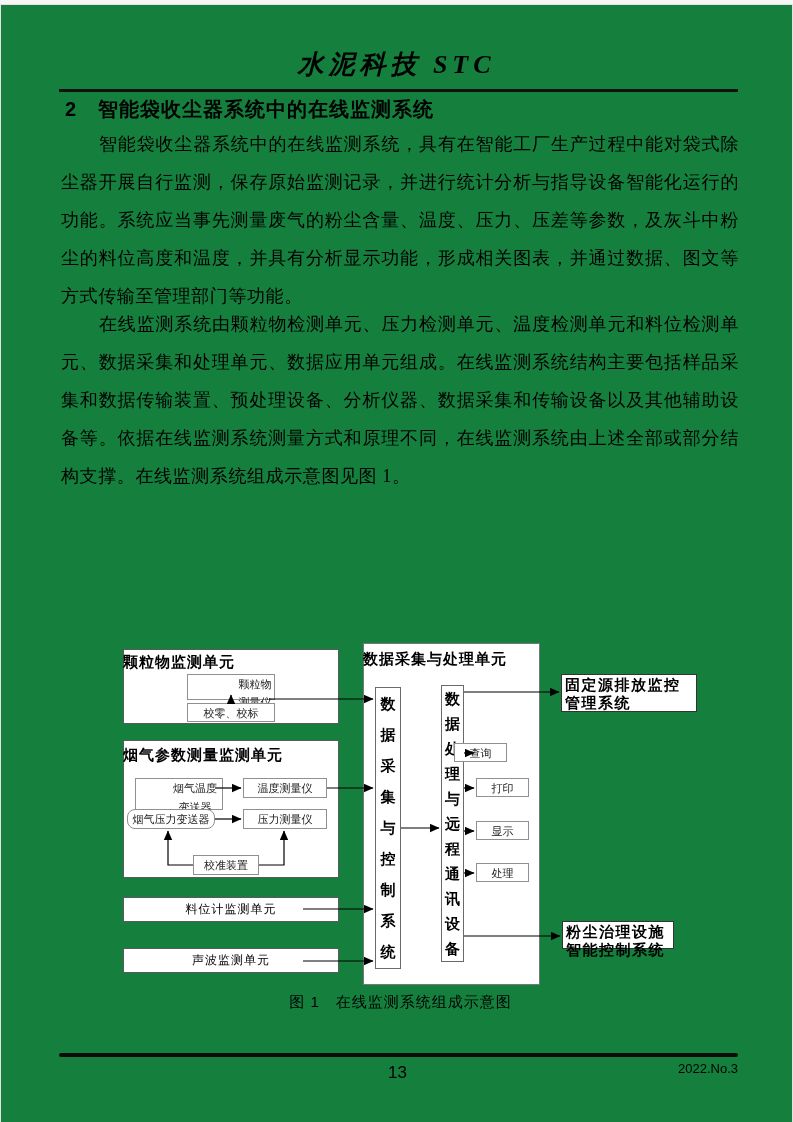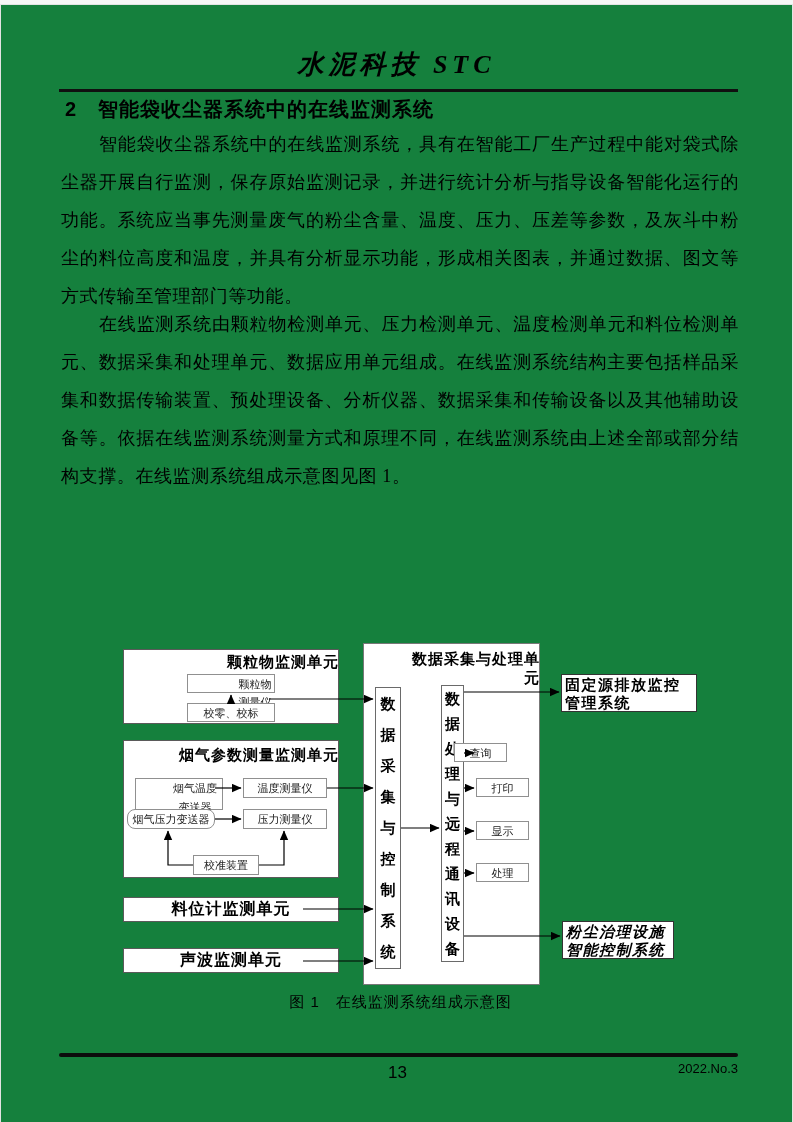--- a/index.html
+++ b/index.html
@@ -24,32 +24,32 @@
     font-size:18px;line-height:38px;letter-spacing:0.6px;
     text-align:justify;text-indent:38px;word-break:break-all;
   }
   .p1{top:120px;} .p2{top:300px;} .p3{top:481px;}
 
   
   .figure{position:absolute;top:635px;left:62px;width:675px;height:352px;
     font-family:"Liberation Sans","DejaVu Sans",sans-serif;}
   .figure *{box-sizing:border-box;}
   .fbox{position:absolute;border:1px solid #5a5a5a;background:#fff;}
-  .funit-title{position:absolute;text-align:right;font-weight:bold;font-size:15px;letter-spacing:1px;padding-left:47px;}
+  .funit-title{position:absolute;text-align:left;font-weight:bold;font-size:15px;letter-spacing:1px;}
   .sbox{position:absolute;border:1px solid #909090;background:#fff;
     font-size:11px;text-align:center;line-height:18px;color:#222;}
   .vbox{position:absolute;border:1px solid #6a6a6a;background:#fff;
     font-weight:bold;font-size:15px;text-align:center;word-break:break-all;}
   .vbox1{line-height:31px;}
   .vbox2{line-height:25px;}
   .rbox{position:absolute;border:1.5px solid #333;background:#fff;
     font-weight:bold;font-size:15px;line-height:18px;letter-spacing:1.5px;
     padding:1px 3px;word-break:break-all;}
   .single-title{display:flex;align-items:center;justify-content:center;
-    font-weight:bold;font-size:16px;letter-spacing:1px;}
+    font-weight:normal;font-size:12px;letter-spacing:1px;}
   .connectors{position:absolute;top:0;left:0;width:675px;height:352px;}
   .figure-caption{
     position:absolute;top:988px;left:62px;width:675px;text-align:center;
     font-family:"Liberation Sans","DejaVu Sans",sans-serif;font-size:15px;letter-spacing:1px;
   }
   .footer-rule{position:absolute;top:1048px;left:58px;width:679px;height:4px;background:#0c0c0c;border-radius:2px;}
   .page-number{position:absolute;top:1058px;left:0;width:793px;text-align:center;
     font-family:Liberation Sans, sans-serif;font-size:17px;}
   .issue-number{position:absolute;top:1056px;left:62px;width:675px;text-align:right;
     font-family:"Liberation Sans","DejaVu Sans",sans-serif;font-size:13px;}
@@ -63,21 +63,21 @@
   <div class="header-rule"></div>
   <div class="section-heading">2　智能袋收尘器系统中的在线监测系统</div>
 
   <p class="body-para p1">智能袋收尘器系统中的在线监测系统，具有在智能工厂生产过程中能对袋式除尘器开展自行监测，保存原始监测记录，并进行统计分析与指导设备智能化运行的功能。系统应当事先测量废气的粉尘含量、温度、压力、压差等参数，及灰斗中粉尘的料位高度和温度，并具有分析显示功能，形成相关图表，并通过数据、图文等方式传输至管理部门等功能。</p>
   <p class="body-para p2">在线监测系统由颗粒物检测单元、压力检测单元、温度检测单元和料位检测单元、数据采集和处理单元、数据应用单元组成。在线监测系统结构主要包括样品采集和数据传输装置、预处理设备、分析仪器、数据采集和传输设备以及其他辅助设备等。依据在线监测系统测量方式和原理不同，在线监测系统由上述全部或部分结构支撑。在线监测系统组成示意图见图 1。</p>
 
   <div class="figure">
 
     <div class="fbox" style="left:60px;top:9px;width:216px;height:75px;"></div>
     <div class="funit-title" style="left:60px;top:13px;width:216px;">颗粒物监测单元</div>
-    <div class="sbox" style="left:124px;top:34px;width:88px;height:19px;padding-left:48px;">颗粒物测量仪</div>
+    <div class="sbox" style="left:124px;top:34px;width:88px;height:26px;padding-left:48px;">颗粒物测量仪</div>
     <div class="sbox" style="left:124px;top:63px;width:88px;height:19px;">校零、校标</div>
 
     <div class="fbox" style="left:60px;top:100px;width:216px;height:138px;"></div>
     <div class="funit-title" style="left:60px;top:106px;width:216px;">烟气参数测量监测单元</div>
     <div class="sbox" style="left:72px;top:138px;width:88px;height:32px;line-height:19px;padding-left:32px;">烟气温度变送器</div>
     <div class="sbox" style="left:180px;top:138px;width:84px;height:20px;line-height:19px;">温度测量仪</div>
     <div class="sbox" style="left:64px;top:169px;width:88px;height:20px;line-height:19px;border-radius:8px;">烟气压力变送器</div>
     <div class="sbox" style="left:180px;top:169px;width:84px;height:20px;line-height:19px;">压力测量仪</div>
     <div class="sbox" style="left:130px;top:215px;width:66px;height:20px;line-height:19px;">校准装置</div>
 
@@ -88,21 +88,21 @@
     <div class="fbox" style="left:300px;top:3px;width:177px;height:342px;border-color:#777;"></div>
     <div class="funit-title" style="left:300px;top:10px;width:177px;">数据采集与处理单元</div>
     <div class="vbox vbox1" style="left:312px;top:47px;width:26px;height:282px;">数据采集与控制系统</div>
     <div class="vbox vbox2" style="left:378px;top:45px;width:23px;height:277px;">数据处理与远程通讯设备</div>
     <div class="sbox" style="left:391px;top:103px;width:53px;height:19px;">查询</div>
     <div class="sbox" style="left:413px;top:138px;width:53px;height:19px;">打印</div>
     <div class="sbox" style="left:413px;top:181px;width:53px;height:19px;">显示</div>
     <div class="sbox" style="left:413px;top:223px;width:53px;height:19px;">处理</div>
 
     <div class="rbox" style="left:498px;top:34px;width:136px;height:38px;">固定源排放监控管理系统</div>
-    <div class="rbox" style="left:499px;top:281px;width:112px;height:38px;font-style:italic;">粉尘治理设施智能控制系统</div>
+    <div class="rbox" style="left:499px;top:281px;width:112px;height:28px;">粉尘治理设施智能控制系统</div>
 
     <svg class="connectors" viewBox="0 0 675 352">
       <defs>
         <marker id="arr" markerWidth="9" markerHeight="8" refX="7.5" refY="3.5" orient="auto">
           <path d="M0,0 L8,3.5 L0,7 Z" fill="#000"></path>
         </marker>
       </defs>
       <path d="M168 63 V55" stroke="#000" stroke-width="1.2" fill="none" marker-end="url(#arr)"></path>
       <path d="M206 59 H310" stroke="#000" stroke-width="1.2" fill="none" marker-end="url(#arr)"></path>
       <path d="M152 148 H178" stroke="#000" stroke-width="1.2" fill="none" marker-end="url(#arr)"></path>

